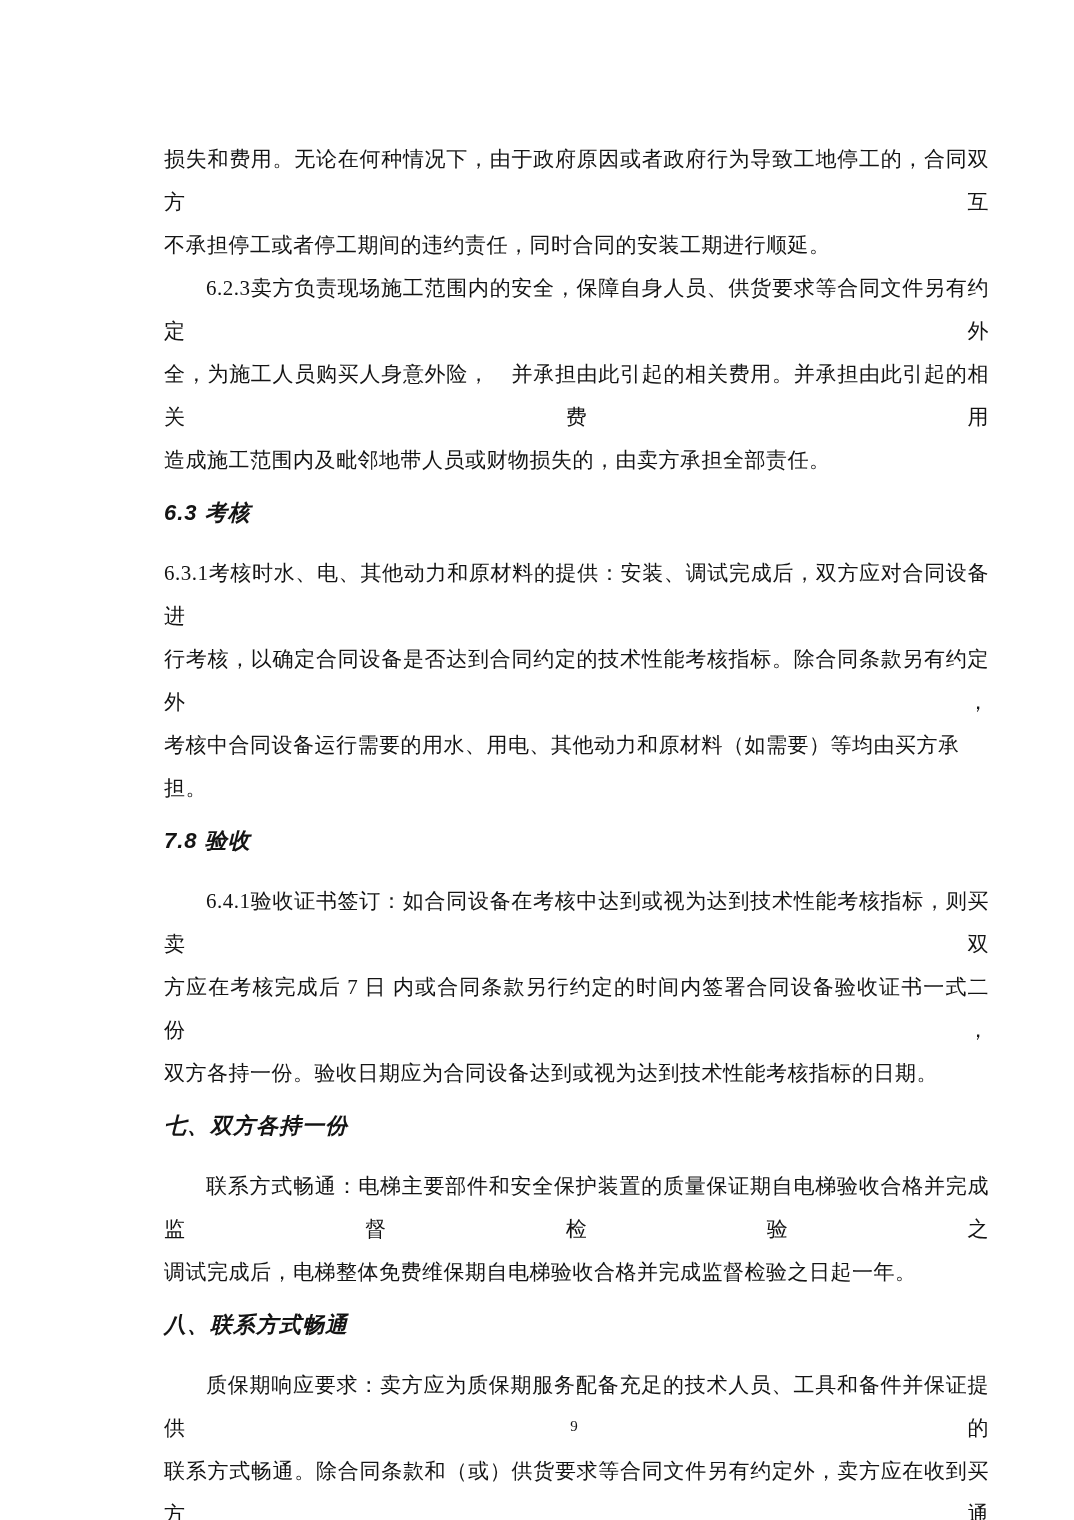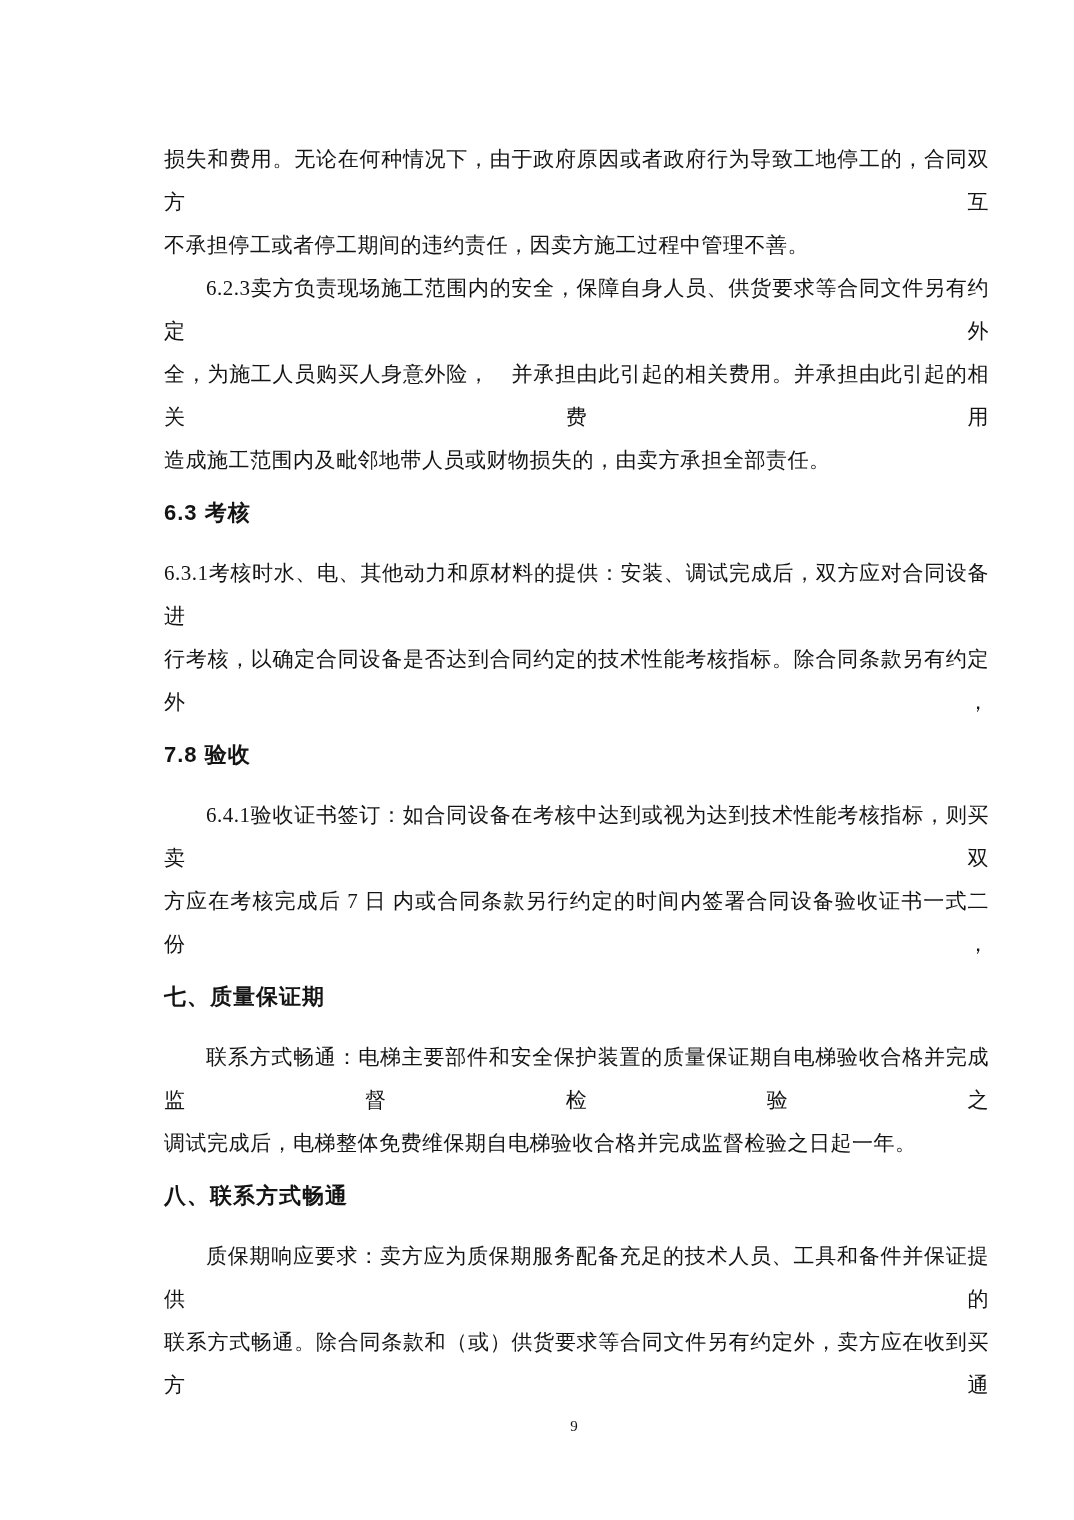--- a/index.html
+++ b/index.html
@@ -39,57 +39,60 @@
   .line.indent {
     text-indent: 42px;
   }
   .heading {
     font-family: "Liberation Sans", "DejaVu Sans", sans-serif;
     font-size: 22px;
     font-weight: bold;
     line-height: 30px;
     margin: 16px 0 24px 0;
     letter-spacing: 1px;
+    font-style: italic;
   }
   .page-footer {
     position: absolute;
     left: 0;
     right: 0;
     top: 1418px;
     text-align: center;
     font-size: 15px;
     font-family: "Liberation Serif", "DejaVu Serif", serif;
     color: #141414;
   }
 </style>
 </head>
 <body>
 
 <div class="page">
   <div class="content">
       <div class="para">
         <div class="line fill">损失和费用。无论在何种情况下，由于政府原因或者政府行为导致工地停工的，合同双方互</div>
-        <div class="line">不承担停工或者停工期间的违约责任，因卖方施工过程中管理不善。</div>
+        <div class="line">不承担停工或者停工期间的违约责任，同时合同的安装工期进行顺延。</div>
       </div>
       <div class="para">
         <div class="line fill indent">6.2.3卖方负责现场施工范围内的安全，保障自身人员、供货要求等合同文件另有约定外</div>
         <div class="line fill">全，为施工人员购买人身意外险，　并承担由此引起的相关费用。并承担由此引起的相关费用</div>
         <div class="line">造成施工范围内及毗邻地带人员或财物损失的，由卖方承担全部责任。</div>
       </div>
       <div class="heading">6.3 考核</div>
       <div class="para">
         <div class="line fill">6.3.1考核时水、电、其他动力和原材料的提供：安装、调试完成后，双方应对合同设备进</div>
         <div class="line fill">行考核，以确定合同设备是否达到合同约定的技术性能考核指标。除合同条款另有约定外，</div>
+        <div class="line">考核中合同设备运行需要的用水、用电、其他动力和原材料（如需要）等均由买方承担。</div>
       </div>
       <div class="heading">7.8 验收</div>
       <div class="para">
         <div class="line fill indent">6.4.1验收证书签订：如合同设备在考核中达到或视为达到技术性能考核指标，则买卖双</div>
         <div class="line fill">方应在考核完成后 7 日 内或合同条款另行约定的时间内签署合同设备验收证书一式二份，</div>
+        <div class="line">双方各持一份。验收日期应为合同设备达到或视为达到技术性能考核指标的日期。</div>
       </div>
-      <div class="heading">七、质量保证期</div>
+      <div class="heading">七、双方各持一份</div>
       <div class="para">
         <div class="line fill indent">联系方式畅通：电梯主要部件和安全保护装置的质量保证期自电梯验收合格并完成监督检验之</div>
         <div class="line">调试完成后，电梯整体免费维保期自电梯验收合格并完成监督检验之日起一年。</div>
       </div>
       <div class="heading">八、联系方式畅通</div>
       <div class="para">
         <div class="line fill indent">质保期响应要求：卖方应为质保期服务配备充足的技术人员、工具和备件并保证提供的</div>
         <div class="line fill">联系方式畅通。除合同条款和（或）供货要求等合同文件另有约定外，卖方应在收到买方通</div>
       </div>
     </div>

